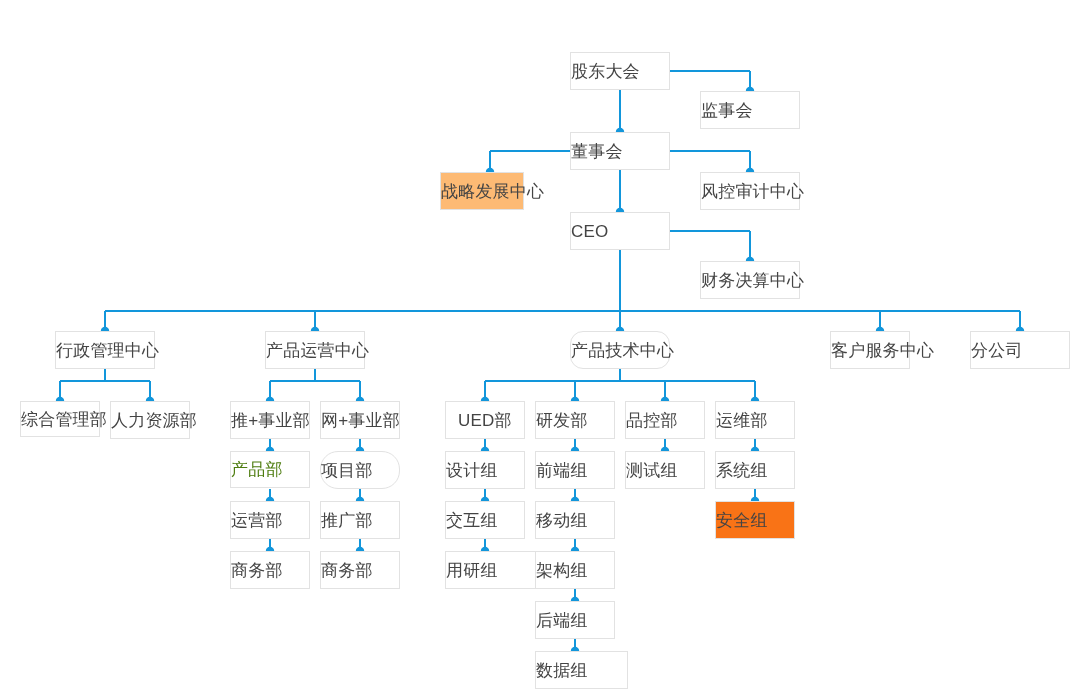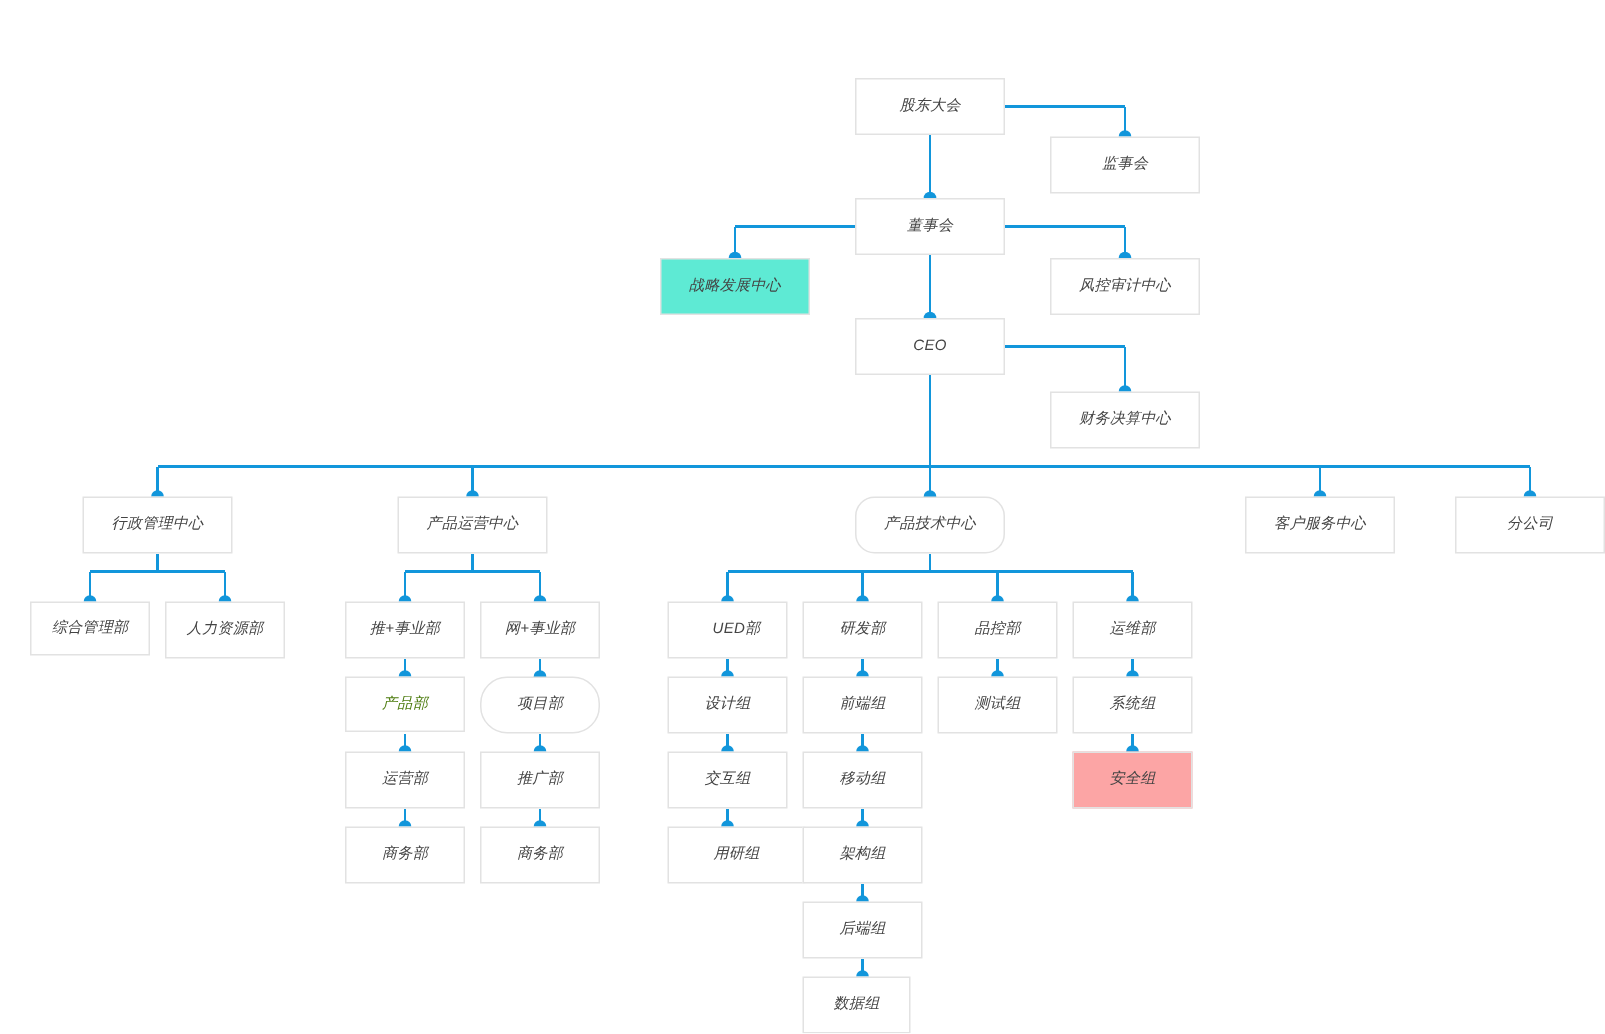--- a/index.html
+++ b/index.html
@@ -24,29 +24,28 @@
     width: 1070px;
     height: 689px;
     pointer-events: none;
   }
   .node {
     position: absolute;
     box-sizing: border-box;
     border: 1px solid #e2e2e2;
     background: #ffffff;
     color: #444444;
-    font-size: 10px;
+    font-size: 17px;
     line-height: 1;
     display: flex;
     align-items: center;
-    justify-content: center;
+    justify-content: flex-start;
     text-align: center;
     white-space: nowrap;
     letter-spacing: 0.2px;
-    font-style: italic;
   }
   .node-label {
     display: block;
   }
 </style>
 </head>
 <body style="background: rgb(255, 255, 255);">
 
 <div id="chart-root" style="background: rgb(255, 255, 255);">
   <svg id="edge-layer" width="1070" height="689" viewBox="0 0 1070 689">
@@ -138,42 +137,42 @@
   <div id="node-layer">
       <div class="node" style="left: 570px; top: 52px; width: 100px; height: 38px; border-color: rgb(226, 226, 226); background: rgb(255, 255, 255); color: rgb(68, 68, 68);">
         <span class="node-label">股东大会</span>
       </div>
       <div class="node" style="left: 700px; top: 91px; width: 100px; height: 38px; border-color: rgb(226, 226, 226); background: rgb(255, 255, 255); color: rgb(68, 68, 68);">
         <span class="node-label">监事会</span>
       </div>
       <div class="node" style="left: 570px; top: 132px; width: 100px; height: 38px; border-color: rgb(226, 226, 226); background: rgb(255, 255, 255); color: rgb(68, 68, 68);">
         <span class="node-label">董事会</span>
       </div>
-      <div class="node" style="left: 440px; top: 172px; width: 100px; height: 38px; border-color: rgb(226, 226, 226); background: #5eead4; color: rgb(68, 68, 68);">
+      <div class="node" style="left: 440px; top: 172px; width: 84px; height: 38px; border-color: rgb(226, 226, 226); background: #fdba74; color: rgb(68, 68, 68);">
         <span class="node-label">战略发展中心</span>
       </div>
       <div class="node" style="left: 700px; top: 172px; width: 100px; height: 38px; border-color: rgb(226, 226, 226); background: rgb(255, 255, 255); color: rgb(68, 68, 68);">
         <span class="node-label">风控审计中心</span>
       </div>
       <div class="node" style="left: 570px; top: 212px; width: 100px; height: 38px; border-color: rgb(226, 226, 226); background: rgb(255, 255, 255); color: rgb(68, 68, 68);">
         <span class="node-label">CEO</span>
       </div>
       <div class="node" style="left: 700px; top: 261px; width: 100px; height: 38px; border-color: rgb(226, 226, 226); background: rgb(255, 255, 255); color: rgb(68, 68, 68);">
         <span class="node-label">财务决算中心</span>
       </div>
       <div class="node" style="left: 55px; top: 331px; width: 100px; height: 38px; border-color: rgb(226, 226, 226); background: rgb(255, 255, 255); color: rgb(68, 68, 68);">
         <span class="node-label">行政管理中心</span>
       </div>
       <div class="node" style="left: 265px; top: 331px; width: 100px; height: 38px; border-color: rgb(226, 226, 226); background: rgb(255, 255, 255); color: rgb(68, 68, 68);">
         <span class="node-label">产品运营中心</span>
       </div>
       <div class="node" style="left: 570px; top: 331px; width: 100px; height: 38px; border-color: rgb(226, 226, 226); background: rgb(255, 255, 255); color: rgb(68, 68, 68); border-radius: 13px;">
         <span class="node-label">产品技术中心</span>
       </div>
-      <div class="node" style="left: 830px; top: 331px; width: 100px; height: 38px; border-color: rgb(226, 226, 226); background: rgb(255, 255, 255); color: rgb(68, 68, 68);">
+      <div class="node" style="left: 830px; top: 331px; width: 80px; height: 38px; border-color: rgb(226, 226, 226); background: rgb(255, 255, 255); color: rgb(68, 68, 68);">
         <span class="node-label">客户服务中心</span>
       </div>
       <div class="node" style="left: 970px; top: 331px; width: 100px; height: 38px; border-color: rgb(226, 226, 226); background: rgb(255, 255, 255); color: rgb(68, 68, 68);">
         <span class="node-label">分公司</span>
       </div>
       <div class="node" style="left: 20px; top: 401px; width: 80px; height: 36px; border-color: rgb(226, 226, 226); background: rgb(255, 255, 255); color: rgb(68, 68, 68);">
         <span class="node-label">综合管理部</span>
       </div>
       <div class="node" style="left: 110px; top: 401px; width: 80px; height: 38px; border-color: rgb(226, 226, 226); background: rgb(255, 255, 255); color: rgb(68, 68, 68);">
         <span class="node-label">人力资源部</span>
@@ -222,32 +221,32 @@
       </div>
       <div class="node" style="left: 535px; top: 501px; width: 80px; height: 38px; border-color: rgb(226, 226, 226); background: rgb(255, 255, 255); color: rgb(68, 68, 68);">
         <span class="node-label">移动组</span>
       </div>
       <div class="node" style="left: 535px; top: 551px; width: 80px; height: 38px; border-color: rgb(226, 226, 226); background: rgb(255, 255, 255); color: rgb(68, 68, 68);">
         <span class="node-label">架构组</span>
       </div>
       <div class="node" style="left: 535px; top: 601px; width: 80px; height: 38px; border-color: rgb(226, 226, 226); background: rgb(255, 255, 255); color: rgb(68, 68, 68);">
         <span class="node-label">后端组</span>
       </div>
-      <div class="node" style="left: 535px; top: 651px; width: 72px; height: 38px; border-color: rgb(226, 226, 226); background: rgb(255, 255, 255); color: rgb(68, 68, 68);">
+      <div class="node" style="left: 535px; top: 651px; width: 93px; height: 38px; border-color: rgb(226, 226, 226); background: rgb(255, 255, 255); color: rgb(68, 68, 68);">
         <span class="node-label">数据组</span>
       </div>
       <div class="node" style="left: 625px; top: 401px; width: 80px; height: 38px; border-color: rgb(226, 226, 226); background: rgb(255, 255, 255); color: rgb(68, 68, 68);">
         <span class="node-label">品控部</span>
       </div>
       <div class="node" style="left: 625px; top: 451px; width: 80px; height: 38px; border-color: rgb(226, 226, 226); background: rgb(255, 255, 255); color: rgb(68, 68, 68);">
         <span class="node-label">测试组</span>
       </div>
       <div class="node" style="left: 715px; top: 401px; width: 80px; height: 38px; border-color: rgb(226, 226, 226); background: rgb(255, 255, 255); color: rgb(68, 68, 68);">
         <span class="node-label">运维部</span>
       </div>
       <div class="node" style="left: 715px; top: 451px; width: 80px; height: 38px; border-color: rgb(226, 226, 226); background: rgb(255, 255, 255); color: rgb(68, 68, 68);">
         <span class="node-label">系统组</span>
       </div>
-      <div class="node" style="left: 715px; top: 501px; width: 80px; height: 38px; border-color: rgb(226, 226, 226); background: #fca5a5; color: rgb(68, 68, 68);">
+      <div class="node" style="left: 715px; top: 501px; width: 80px; height: 38px; border-color: rgb(226, 226, 226); background: #f97316; color: rgb(68, 68, 68);">
         <span class="node-label">安全组</span>
       </div>
     </div>
 </div>
 
 </body></html>

